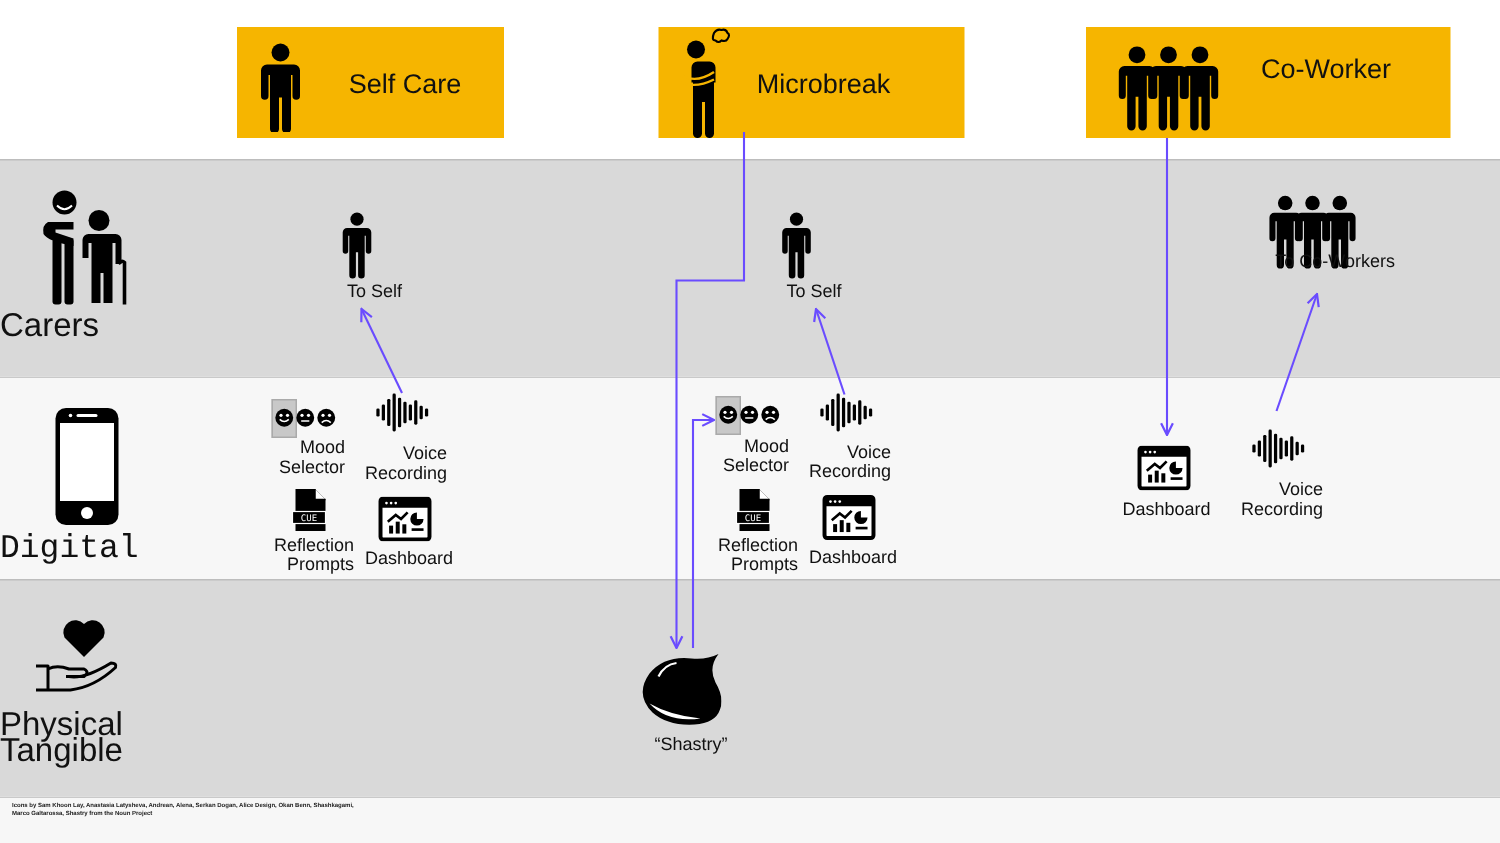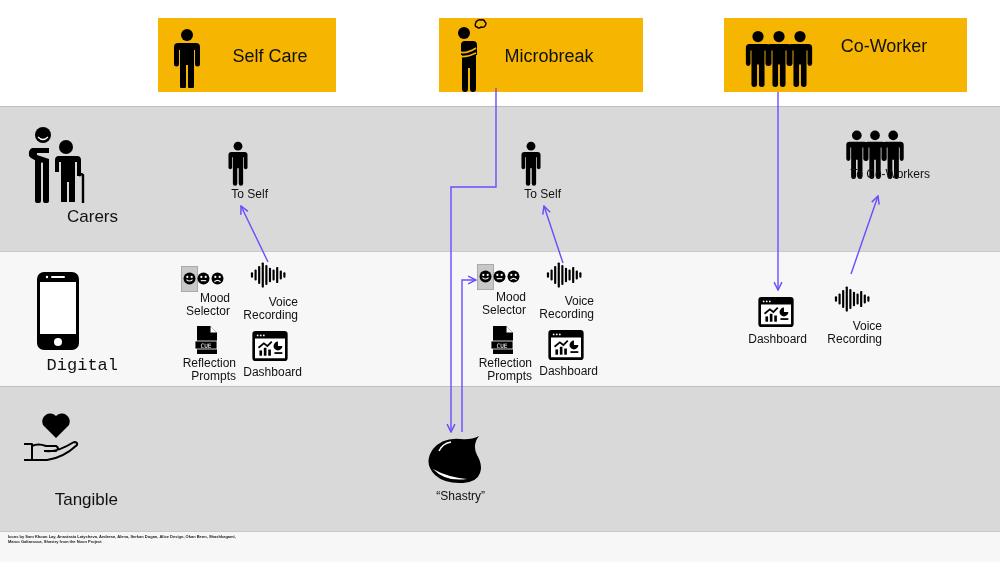--- a/index.html
+++ b/index.html
@@ -6,21 +6,21 @@
   body{width:1000px;height:562px;position:relative;overflow:hidden;background:#ffffff;font-family:"Liberation Sans","DejaVu Sans",sans-serif;color:#111;}
   .band{position:absolute;left:0;width:1000px;}
   .band-carers{top:106px;height:144px;background:#d9d9d9;border-top:1px solid #bdbdbd;}
   .band-digital{top:251px;height:134px;background:#f7f7f7;border-top:1px solid #c9c9c9;}
   .band-physical{top:386px;height:144px;background:#d9d9d9;border-top:1px solid #bdbdbd;}
   .band-footer{top:531px;height:31px;background:#f7f7f7;border-top:1px solid #c9c9c9;}
   .header-box{position:absolute;top:18px;height:74px;background:#f6b500;}
   .header-box .label{position:absolute;font-size:18px;color:#111;text-align:center;line-height:22px;}
   .abs{position:absolute;}
   .txt{position:absolute;font-size:12px;text-align:right;line-height:13px;color:#111;white-space:nowrap;}
-  .rowlabel{position:absolute;font-size:17px;text-align:right;line-height:21px;color:#111;}
+  .rowlabel{position:absolute;font-size:22px;text-align:left;line-height:21px;color:#111;}
   .footer-text{position:absolute;left:8px;top:534px;font-size:4px;line-height:5px;color:#222;width:240px;font-weight:bold;}
   svg.overlay{position:absolute;left:0;top:0;pointer-events:none;}
 </style>
 </head>
 <body>
 
 <div class="band band-carers"></div>
 <div class="band band-digital"></div>
 <div class="band band-physical"></div>
 <div class="band band-footer"></div>
@@ -133,20 +133,21 @@
     <circle cx="22" cy="71" r="4" fill="#fff"></circle>
   </svg>
   <span class="rowlabel" style="left:0;top:104px;width:118px;font-family:Liberation Mono, monospace;">Digital</span>
 </div>
 
 <div class="abs" style="left:0;top:386px;width:118px;height:144px;">
   <svg class="abs" style="left:22px;top:24px;" width="64" height="60" viewBox="0 0 64 60">
     <path d="M34 28 l-13 -13 a8 8 0 0 1 13 -9 a8 8 0 0 1 13 9z" fill="#000"></path>
     <path d="M2 34 h8 v16 h-8 M10 36 q6 -3 14 0 h10 q4 2 0 5 h-12 M24 41 q10 2 28 -9 q4 0 3 3 q-14 13 -30 15 h-15" stroke="#000" stroke-width="2" fill="none" stroke-linejoin="round"></path>
   </svg>
+  <span class="rowlabel" style="left:0;top:86px;width:118px;">Physical</span>
   <span class="rowlabel" style="left:0;top:103px;width:118px;">Tangible</span>
 </div>
 
 <svg class="abs" style="left:227px;top:140px;" width="22" height="46">
     <use href="#person"></use>
   </svg>
 <span class="txt" style="left:208px;top:188px;width:60px;">To Self</span>
 
 <div class="abs" style="left:181px;top:266px;width:46px;height:22px;">
   <div class="abs" style="left:0;top:0;width:15px;height:24px;background:#c8c8c8;border:1px solid #aaa;"></div>

